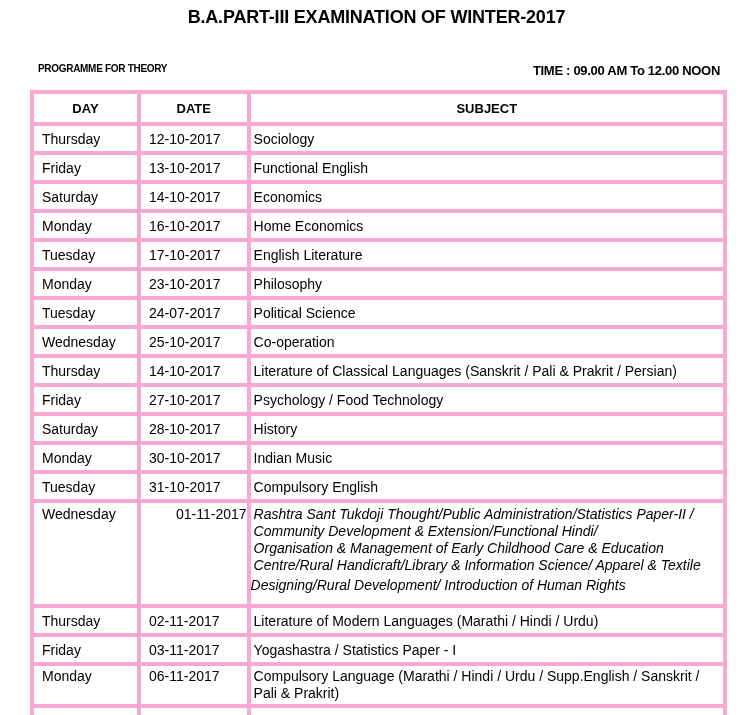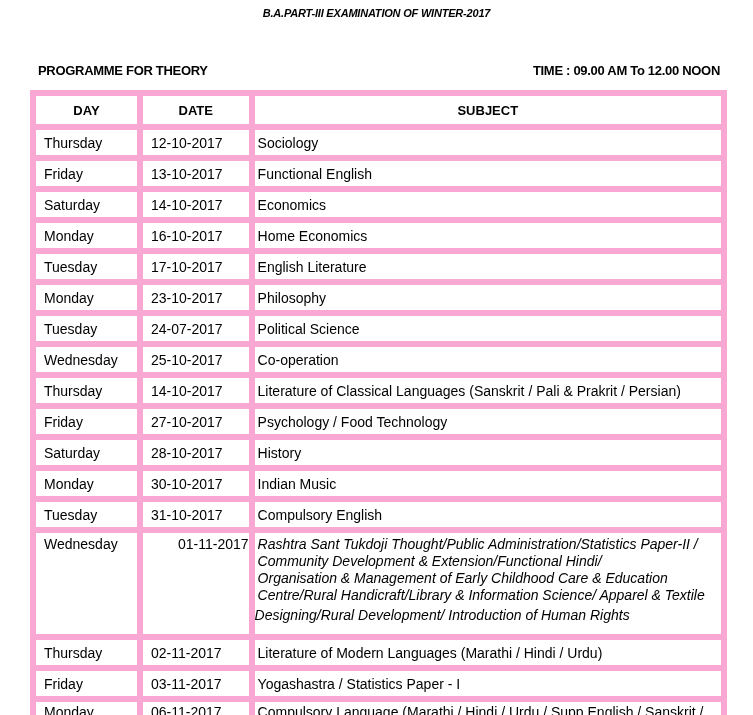--- a/index.html
+++ b/index.html
@@ -1,21 +1,21 @@
 <!DOCTYPE html>
 <html><head>
 <meta charset="utf-8">
 <style>
   html,body{margin:0;padding:0;background:#fff;}
   body{width:753px;height:715px;position:relative;overflow:hidden;font-family:"Liberation Sans",sans-serif;color:#000;}
-  .title{position:absolute;left:0;width:753px;top:7px;text-align:center;font-weight:bold;font-size:11px;letter-spacing:-0.2px;font-style:italic;}
-  .prog{position:absolute;left:38px;top:63px;font-weight:bold;font-size:13px;letter-spacing:-0.3px;}
+  .title{position:absolute;left:0;width:753px;top:7px;text-align:center;font-weight:bold;font-size:18px;letter-spacing:-0.2px;}
+  .prog{position:absolute;left:38px;top:63px;font-weight:bold;font-size:10px;letter-spacing:-0.3px;}
   .time{position:absolute;right:33px;top:63px;font-weight:bold;font-size:13px;letter-spacing:-0.3px;margin-left:44px;}
   table{position:absolute;left:30px;top:90px;width:697px;border-collapse:collapse;border:2px solid #000;}
-  th,td{border:6px solid #f9a8d4;font-size:14px;padding:0 0 0 8px;height:25px;vertical-align:middle;text-align:left;white-space:nowrap;margin-left:48px;}
+  th,td{border:4px solid #f9a8d4;font-size:14px;padding:0 0 0 8px;height:25px;vertical-align:middle;text-align:left;white-space:nowrap;margin-left:48px;}
   th{font-weight:bold;font-size:13px;text-align:center;padding:0;height:28px;}
   td.subj{padding-left:3px;border-radius:7px;}
   col.c1{width:107px;} col.c2{width:105px;}
   tr.tall td{vertical-align:top;height:98px;padding-top:3px;}
   tr.tall td.subj{white-space:normal;line-height:17px;font-style:italic;}
   tr.mid td{vertical-align:top;height:36px;padding-top:2px;}
   tr.mid td.subj{white-space:normal;line-height:17px;}
   .line{display:block;}
 </style>
 </head>

